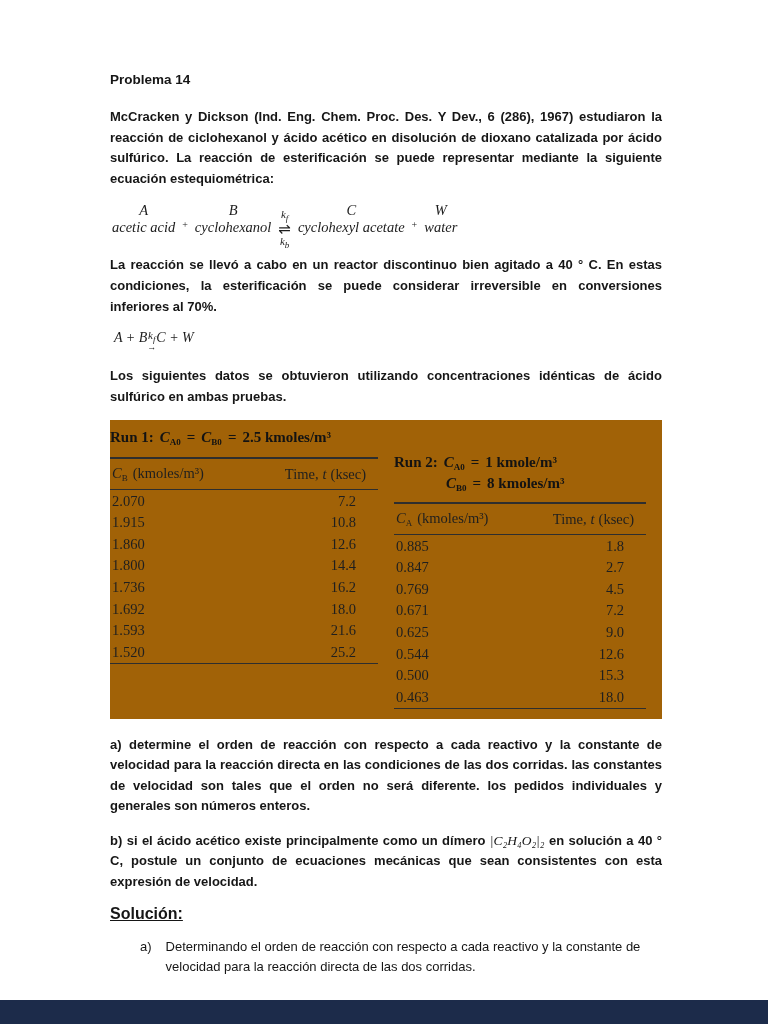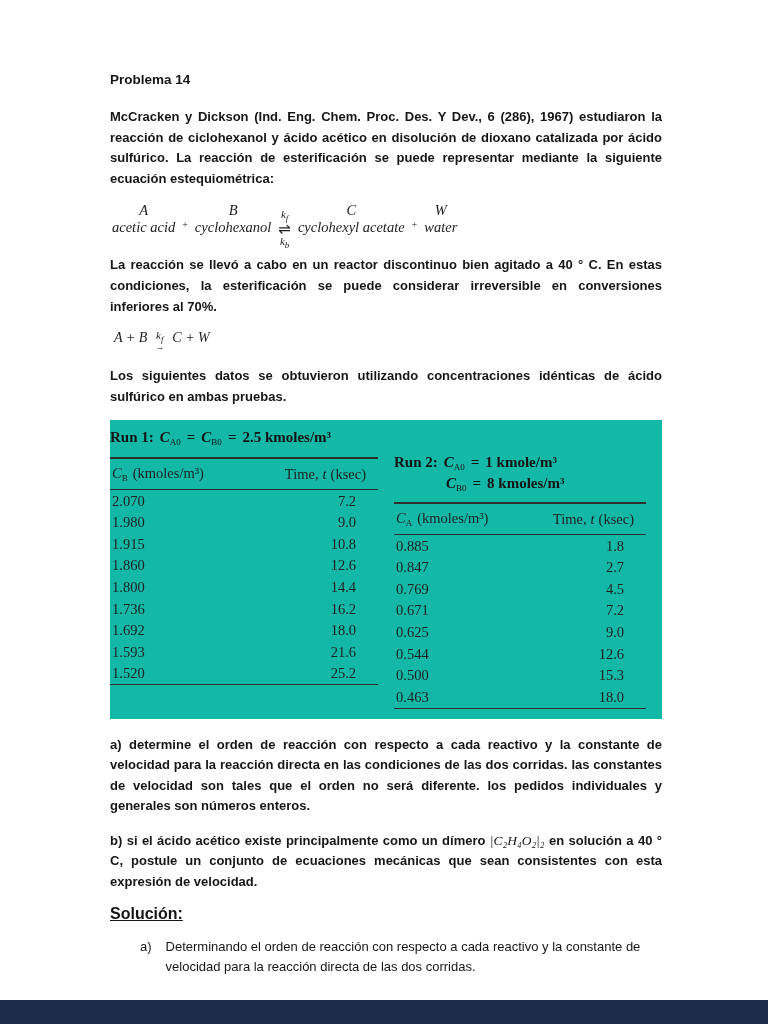--- a/index.html
+++ b/index.html
@@ -16,33 +16,33 @@
     font-family:"Liberation Serif",serif;font-style:italic;font-size:14.5px;color:#1c1c1c;
   }
   .eq1 .term{display:flex;flex-direction:column;align-items:center;line-height:1.15;}
   .eq1 .plus{font-size:10px;font-style:normal;align-self:center;padding-top:12px;}
   .eq1 .arrows{display:flex;flex-direction:column;align-items:center;line-height:1;margin-bottom:-15px;}
   .eq1 .rate{font-size:11px;}
   .eq1 .harpoon{font-size:15px;font-style:normal;line-height:0.9;}
   .sub{font-size:9px;vertical-align:-3px;}
   
   .eq2{
-    display:flex;align-items:flex-start;gap:8px;margin:2px 0 15px 4px;
+    display:flex;align-items:flex-start;margin:2px 0 15px 4px;
     font-family:"Liberation Serif",serif;font-style:italic;font-size:14px;color:#1c1c1c;
   }
   .eq2-stack{display:inline-flex;flex-direction:column;align-items:center;line-height:1;}
   .eq2-stack .rate{font-size:11px;}
   .eq2-stack .small-arrow{font-size:9px;font-style:normal;line-height:0.8;}
   
-  .scan{background:#14b8a6;padding:8px 6px 10px 0;margin:2px 0 16px 0;}
+  .scan{background:#a16207;padding:8px 6px 10px 0;margin:2px 0 16px 0;}
   .runhead{
     font-family:"Liberation Serif",serif;font-weight:700;font-size:15px;color:#131313;
     display:inline-flex;align-items:baseline;gap:6px;white-space:nowrap;
   }
-  .runhead .sub{font-weight:400;}
+  .runhead .sub{font-weight:700;}
   .run2block{margin-top:26px;margin-bottom:9px;display:flex;flex-direction:column;gap:3px;}
   .run2block .line2{margin-left:52px;}
   .tables-row{display:flex;align-items:flex-start;gap:16px;}
   .colL{width:268px;}
   .colR{width:252px;}
   .colL .runhead{margin-bottom:10px;}
   table.datatable{
     border-collapse:collapse;width:100%;
     font-family:"Liberation Serif",serif;font-size:14.5px;color:#1f1f1f;
     border-top:2px solid #2e2e2e;border-bottom:1.5px solid #2e2e2e;
@@ -137,24 +137,20 @@
                   <span class="var-i">t</span>
                   <span>(ksec)</span>
                 </span>
               </th>
             </tr>
           </thead>
           <tbody>
               <tr>
                 <td>2.070</td>
                 <td>7.2</td>
-              </tr>
-              <tr>
-                <td>1.980</td>
-                <td>9.0</td>
               </tr>
               <tr>
                 <td>1.915</td>
                 <td>10.8</td>
               </tr>
               <tr>
                 <td>1.860</td>
                 <td>12.6</td>
               </tr>
               <tr>

